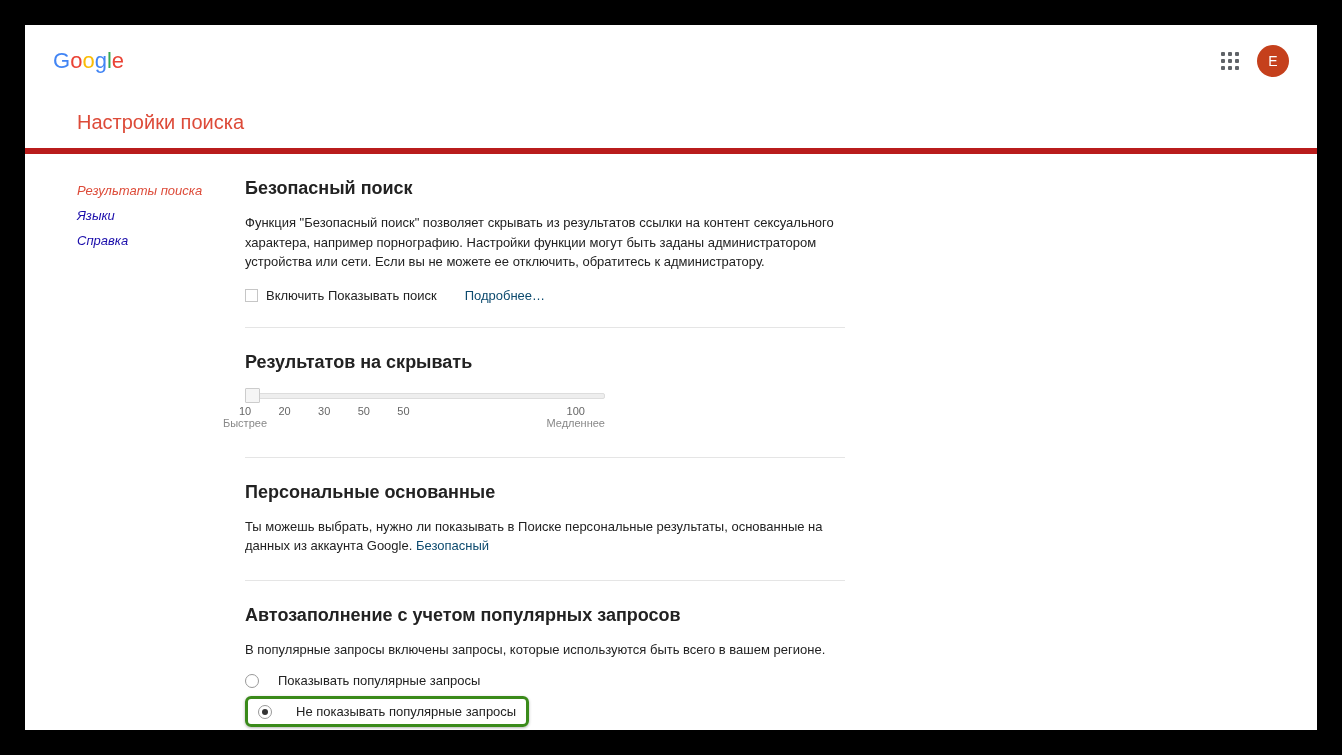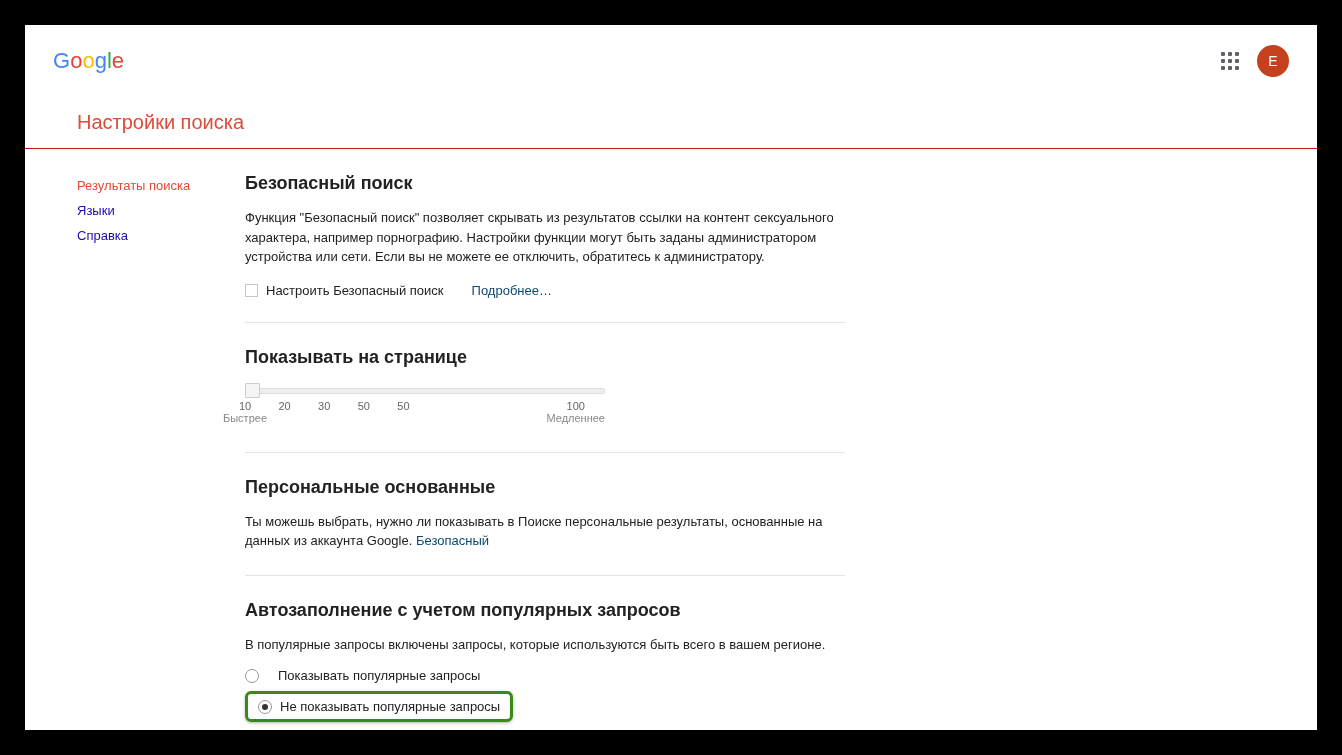--- a/index.html
+++ b/index.html
@@ -46,27 +46,27 @@
     width: 32px; height: 32px; border-radius: 50%;
     background: #c5401c; color: #fff;
     display: flex; align-items: center; justify-content: center;
     font-size: 14px; cursor: pointer;
   }
   .page-title {
     color: #dd4b39;
     font-size: 20px;
     font-weight: 400;
     padding: 24px 0 14px 52px;
-    border-bottom: 1px solid #b91c1c;
+    border-bottom: 6px solid #b91c1c;
   }
   .content {
     display: flex;
     padding: 24px 0 0 52px;
   }
-  .sidebar { width: 168px; flex-shrink: 0; }
+  .sidebar { width: 168px; flex-shrink: 0; font-style: italic; }
   .sidebar-item {
     font-size: 13px; color: #1a0dab; padding: 5px 0; cursor: pointer;
   }
   .sidebar-item.active { color: #dd4b39; }
   .main { width: 600px; }
   .section { border-bottom: 1px solid #e5e5e5; padding-bottom: 24px; margin-bottom: 24px; }
   .section-title { font-size: 18px; font-weight: bold; color: #222; margin-bottom: 14px; }
   .section-desc { font-size: 13px; color: #222; line-height: 1.5; }
   .checkbox-row { margin-top: 16px; display: flex; align-items: center; gap: 8px; }
   .checkbox-box {
@@ -88,21 +88,21 @@
   }
   .tick { position: absolute; transform: translateX(-50%); text-align: center; }
   .tick-label-2 { font-size: 11px; color: #888; }
   .radio-row { display: flex; align-items: center; gap: 19px; padding: 4px 0; cursor: pointer; }
   .radio-outer {
     width: 14px; height: 14px; border: 1px solid #999; border-radius: 50%;
     display: flex; align-items: center; justify-content: center; background: #fff;
   }
   .radio-outer.checked .radio-inner { width: 6px; height: 6px; background: #333; border-radius: 50%; }
   .highlight-box {
-    display: inline-flex; align-items: center; gap: 8px;
+    display: inline-flex; align-items: center; gap: 24px;
     border: 3px solid #3a8a1a;
     border-radius: 6px;
     padding: 5px 10px;
     box-shadow: 0 1px 3px rgba(0,0,0,0.3);
     margin-top: 4px;
     text-align: right;
   }
 </style>
 </head>
 <body>
@@ -143,28 +143,28 @@
       <div class="sidebar-item">Справка</div>
     </div>
 
     <div class="main">
 
       <div class="section">
         <div class="section-title">Безопасный поиск</div>
         <div class="section-desc">Функция "Безопасный поиск" позволяет скрывать из результатов ссылки на контент сексуального характера, например порнографию. Настройки функции могут быть заданы администратором устройства или сети. Если вы не можете ее отключить, обратитесь к администратору.</div>
         <div class="checkbox-row">
           <div class="checkbox-box"></div>
-          <span>Настроить Безопасный поиск</span>
+          <span>Включить Показывать поиск</span>
           <span style="width:12px"></span>
           <span class="link">Подробнее…</span>
         </div>
       </div>
 
       <div class="section">
-        <div class="section-title">Показывать на странице</div>
+        <div class="section-title">Результатов на скрывать</div>
         <div class="slider-wrap">
           <div class="slider-track">
             <div class="slider-thumb"></div>
           </div>
           <div class="slider-ticks">
             <div class="tick" style="left:0%">
               <div>10</div>
               <div class="tick-label-2">Быстрее</div>
             </div>
             <div class="tick" style="left:11%">

